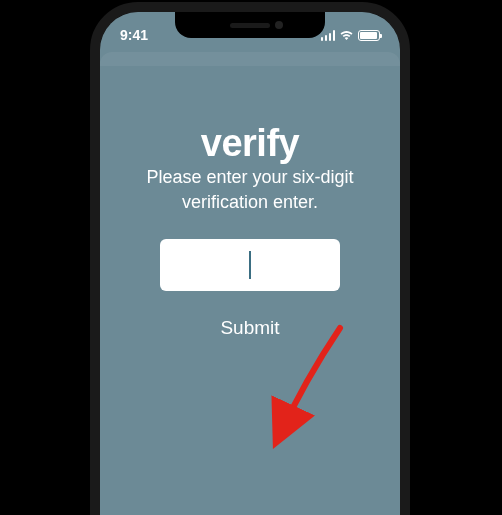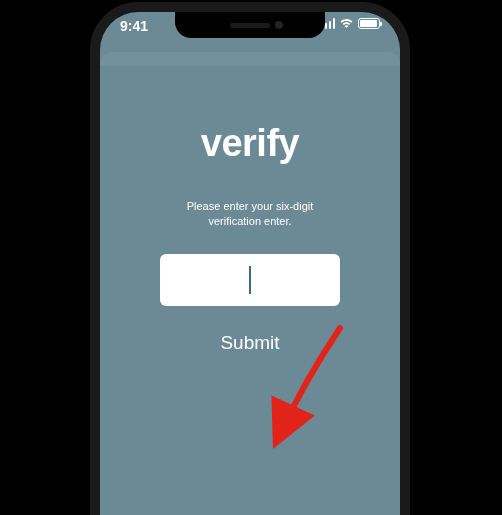--- a/index.html
+++ b/index.html
@@ -54,21 +54,21 @@
     border-radius: 3px;
   }
   .status-bar {
     position: absolute;
     top: 0;
     left: 0;
     right: 0;
     height: 40px;
     display: flex;
     justify-content: space-between;
-    align-items: flex-start;
+    align-items: center;
     padding: 0 20px;
     padding-top: 6px;
     z-index: 50;
     color: #fff;
     font-size: 14px;
     font-weight: 600;
   }
   .status-right {
     display: flex;
     align-items: center;
@@ -135,25 +135,24 @@
   }
   .content {
     position: relative;
     padding: 60px 30px 0;
     text-align: center;
     color: #fff;
   }
   .title {
     font-size: 38px;
     font-weight: 700;
-    margin-bottom: 34px;
     letter-spacing: -0.5px;
   }
   .instruction {
-    font-size: 11px;
+    font-size: 18px;
     line-height: 1.4;
     margin-bottom: 24px;
     font-weight: 400;
   }
   .code-input {
     width: 180px;
     height: 52px;
     margin: 0 auto 26px;
     background: #fff;
     border-radius: 6px;

